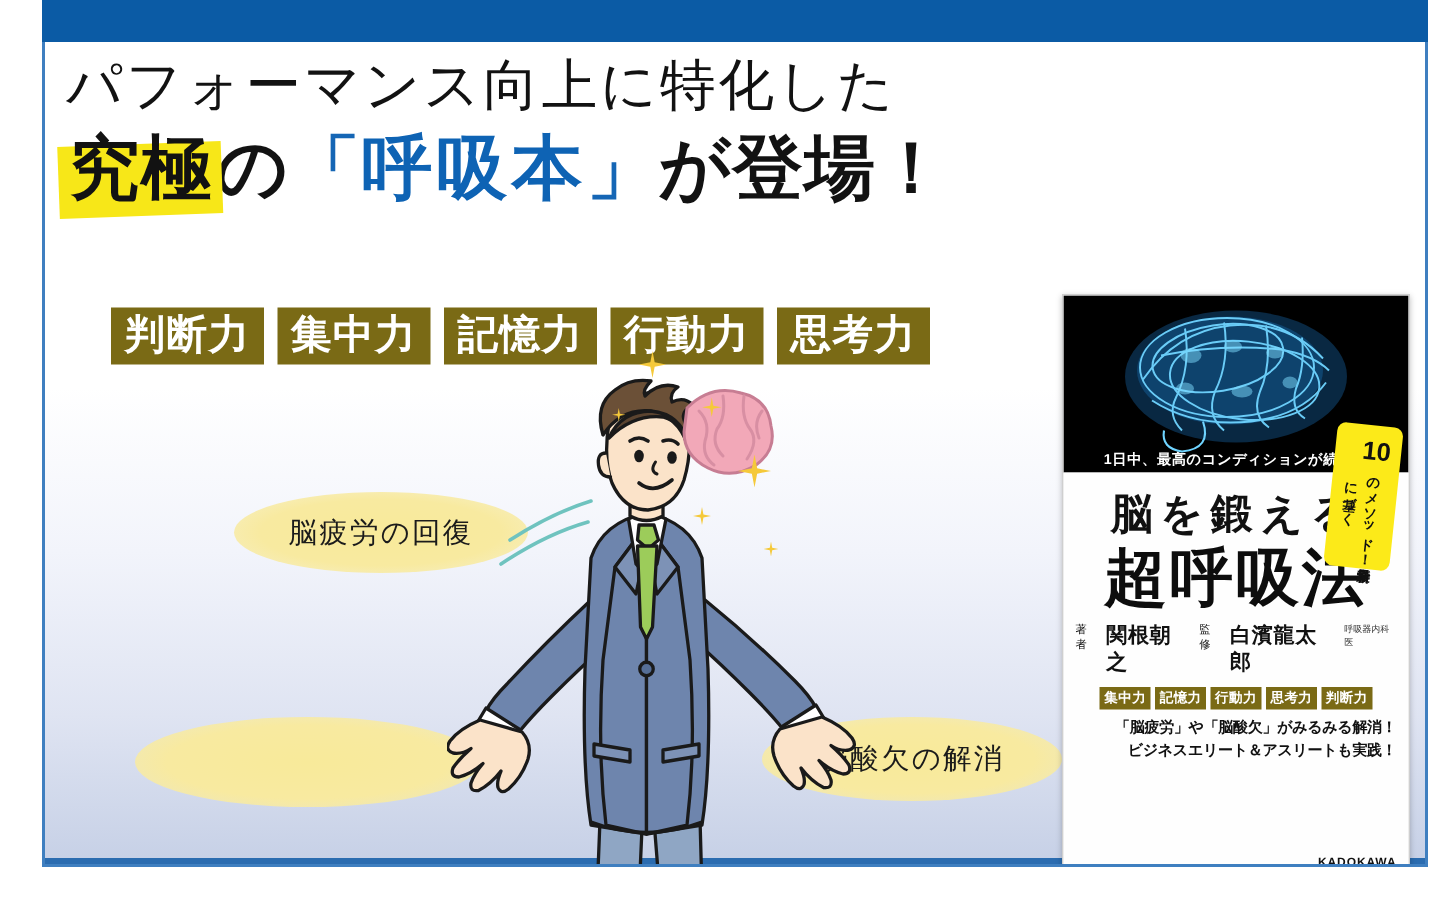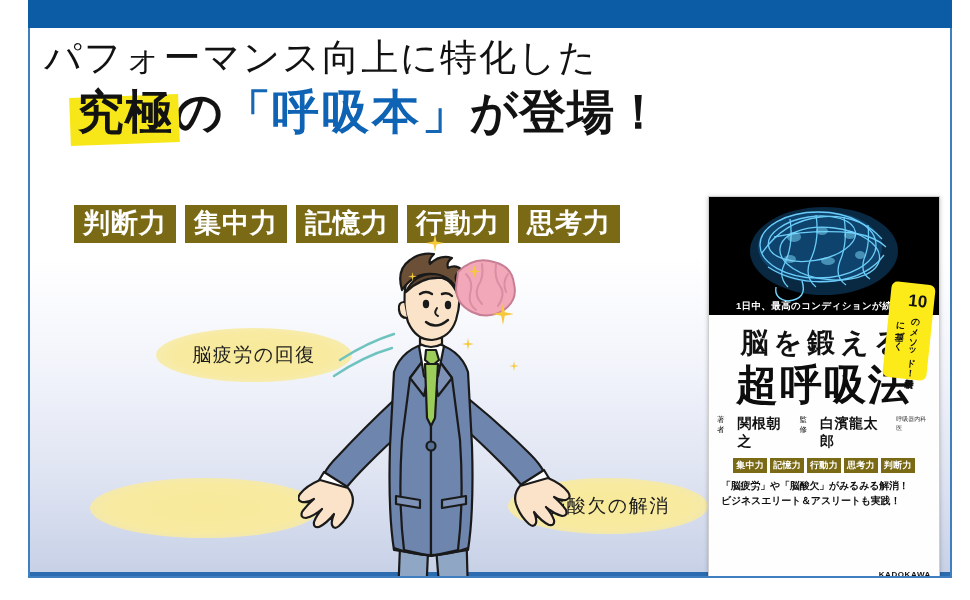--- a/index.html
+++ b/index.html
@@ -59,21 +59,20 @@
   .line-2 {
     position: relative;
     font-family: "Liberation Sans", "DejaVu Sans", sans-serif;
     font-weight: 700;
     font-size: 47px;
     letter-spacing: 1px;
     color: #121212;
     white-space: nowrap;
     line-height: 1.2;
     margin-top: 4px;
-    text-align: center;
   }
   .hl-mark {
     position: relative;
     display: inline-block;
     padding: 0 2px;
   }
   .hl-mark::before {
     content: "";
     position: absolute;
     left: -5px; right: -4px;
@@ -207,20 +206,21 @@
     white-space: nowrap;
   }
   .bk-copy { margin-top: 6px; padding-left: 4px; color: #7a6a15; }
   .bk-copy .c1 { font-size: 19px; font-weight: 700; letter-spacing: 1px; }
   .bk-copy .c2 { font-size: 27px; font-weight: 700; letter-spacing: 0px; line-height: 1.05; }
   .bk-copy .c3 { font-size: 21px; font-weight: 700; letter-spacing: 1px; line-height: 1.15; }
   .bk-bullets {
     margin-top: 6px; padding-left: 4px;
     color: #111; font-size: 10px; font-weight: 700; line-height: 1.45;
     letter-spacing: -0.2px;
+    text-align: right;
   }
   .bk-badge {
     position: absolute;
     right: 8px; top: 86px;
     width: 44px; height: 96px;
     background: #fcea19;
     border-radius: 6px;
     transform: rotate(6deg);
     display: flex; align-items: center; justify-content: center;
     padding: 4px 2px;

